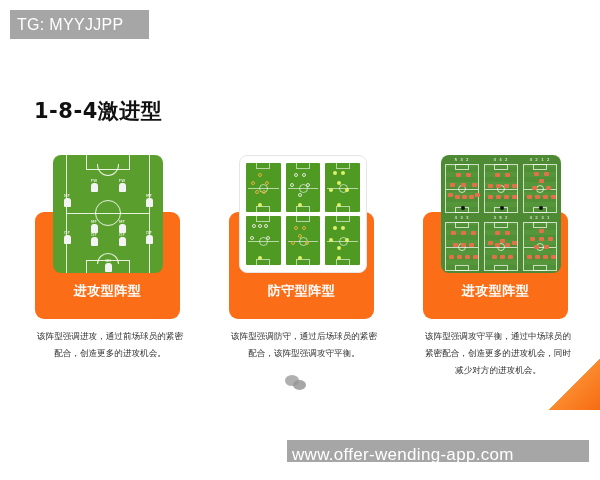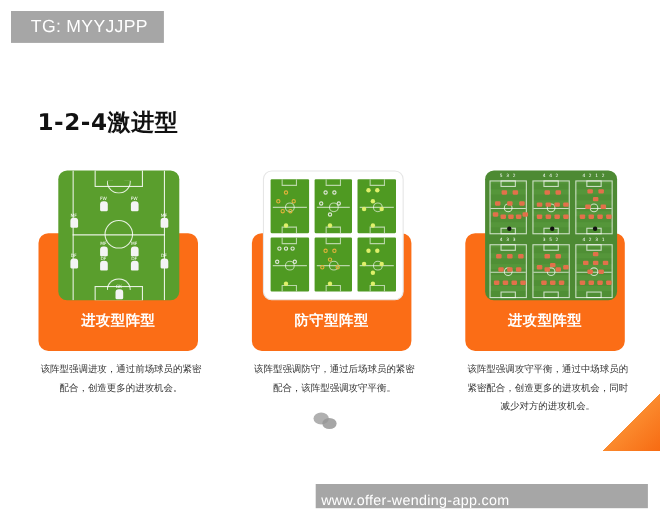--- a/index.html
+++ b/index.html
@@ -2,21 +2,21 @@
 <html><head>
   <meta charset="utf-8">
   <style>
     * { box-sizing: border-box; margin: 0; padding: 0; }
     html, body { width: 600px; height: 480px; overflow: hidden; background: #ffffff; }
     body { position: relative; font-family: "DejaVu Sans", "Liberation Sans", sans-serif; color: #222; }
 
     .tg-badge {
       position: absolute; left: 10px; top: 10px; width: 139px; height: 29px;
       background: #a6a6a6; color: #fff; font-family: "Liberation Sans", sans-serif;
-      font-size: 16px; line-height: 29px; padding-left: 18px; letter-spacing: 0.3px;
+      font-size: 16px; line-height: 29px; padding-left: 7px; letter-spacing: 0.3px;
     }
     .page-title {
       position: absolute; left: 34px; top: 97px; font-size: 21px; font-weight: bold;
       color: #111; letter-spacing: 0.5px;
     }
 
     .card { position: absolute; top: 155px; width: 150px; height: 165px; }
     .card .orange {
       position: absolute; left: 0; top: 57px; width: 145px; height: 107px;
       background: #fb6d16; border-radius: 9px;
@@ -79,29 +79,29 @@
     .watermark .wechat-icon .b2 { position: absolute; left: 8px; top: 6px; width: 13px; height: 10px; border-radius: 50%; background: rgba(150,150,150,0.85); }
 
     .corner {
       position: absolute; left: 548px; top: 358px; width: 52px; height: 52px;
       background: linear-gradient(135deg, transparent 50%, #fb8a2e 50%, #f76b12 100%);
     }
 
     .url-badge {
       position: absolute; left: 287px; top: 440px; width: 302px; height: 22px;
       background: #a6a6a6; color: #fff; font-family: "Liberation Sans", sans-serif;
-      font-size: 13px; line-height: 29px; padding-left: 5px; letter-spacing: 0.3px;
+      font-size: 17px; line-height: 29px; padding-left: 5px; letter-spacing: 0.3px;
     }
   </style>
 </head>
 <body>
 
 <div class="tg-badge">TG: MYYJJPP</div>
 
-<div class="page-title">1-2-4激进型</div>
+<div class="page-title">1-8-4激进型</div>
 
 <div class="card" style="left:35px;">
   <div class="orange">
     <div class="orange-label">进攻型阵型</div>
   </div>
   <div class="image pitch-big">
     <div class="line sideline-l"></div>
       <div class="line sideline-r"></div>
     <div class="line box-top"></div>
       <div class="line arc-top"></div>

